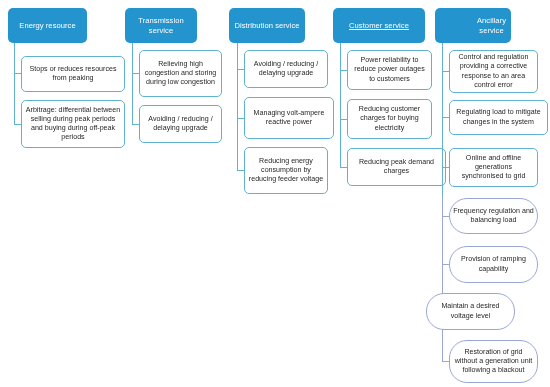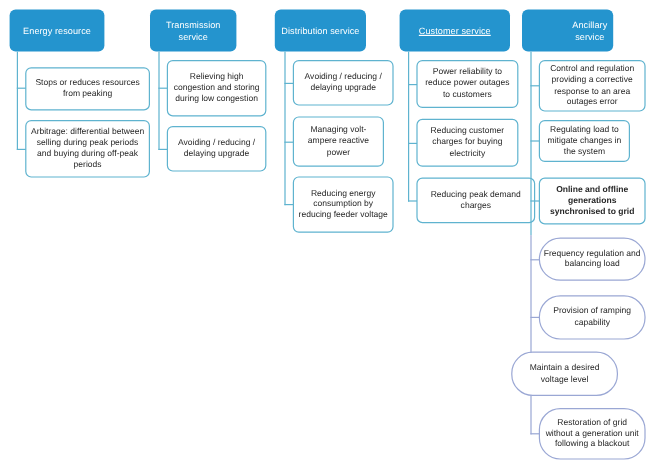--- a/index.html
+++ b/index.html
@@ -127,21 +127,21 @@
       <span>Distribution service</span>
     </div>
     <div class="conn-v" style="left:237px; top:43px; height:128px;"></div>
 
     <div class="conn-h" style="left:237px; top:69px; width:8px;"></div>
     <div class="item-box" style="left:244px; top:50px; width:84px; height:38px;">
       <span>Avoiding / reducing / delaying upgrade</span>
     </div>
 
     <div class="conn-h" style="left:237px; top:118px; width:8px;"></div>
-    <div class="item-box" style="left:244px; top:97px; width:76px; height:42px;">
+    <div class="item-box" style="left:244px; top:97px; width:90px; height:42px;">
       <span>Managing volt-ampere reactive power</span>
     </div>
 
     <div class="conn-h" style="left:237px; top:170px; width:8px;"></div>
     <div class="item-box" style="left:244px; top:147px; width:84px; height:47px;">
       <span>Reducing energy consumption by reducing feeder voltage</span>
     </div>
   </div>
 
   <div class="column">
@@ -168,30 +168,30 @@
 
   <div class="column">
     <div class="cat-box" style="left:435px; top:8px; width:76px; height:35px;padding-left:41px;">
       <span>Ancillary service</span>
     </div>
     <div class="conn-v" style="left:442px; top:43px; height:153px;"></div>
     <div class="conn-v muted" style="left:442px; top:196px; height:166px;"></div>
 
     <div class="conn-h" style="left:442px; top:71px; width:8px;"></div>
     <div class="item-box" style="left:449px; top:50px; width:89px; height:43px;">
-      <span>Control and regulation providing a corrective response to an area outages error</span>
+      <span>Control and regulation providing a corrective response to an area control error</span>
     </div>
 
     <div class="conn-h" style="left:442px; top:117px; width:8px;"></div>
-    <div class="item-box" style="left:449px; top:100px; width:76px; height:35px;">
+    <div class="item-box" style="left:449px; top:100px; width:99px; height:35px;">
       <span>Regulating load to mitigate changes in the system</span>
     </div>
 
     <div class="conn-h" style="left:442px; top:167px; width:8px;"></div>
-    <div class="item-box" style="left:449px; top:148px; width:89px; height:39px;font-weight:bold;">
+    <div class="item-box" style="left:449px; top:148px; width:89px; height:39px;">
       <span>Online and offline generations synchronised to grid</span>
     </div>
 
     <div class="conn-h muted" style="left:442px; top:216px; width:8px;"></div>
     <div class="item-box muted" style="left:449px; top:198px; width:89px; height:36px;">
       <span>Frequency regulation and balancing load</span>
     </div>
 
     <div class="conn-h muted" style="left:442px; top:264px; width:8px;"></div>
     <div class="item-box muted" style="left:449px; top:246px; width:89px; height:37px;justify-content:flex-end;">

